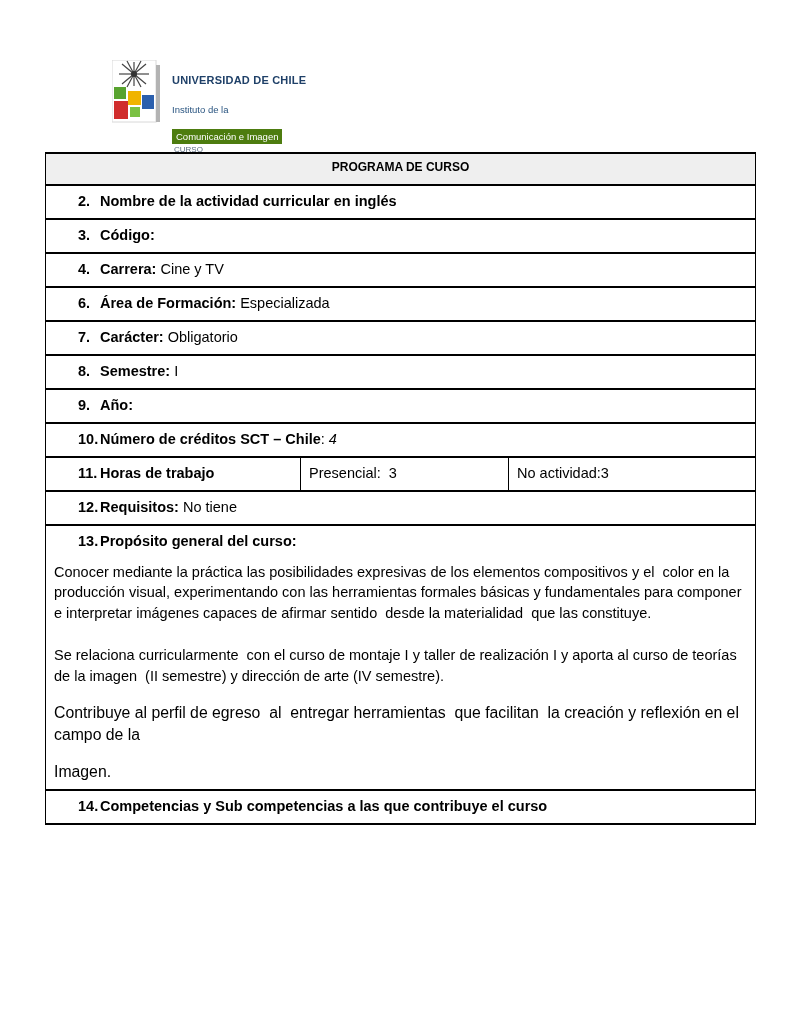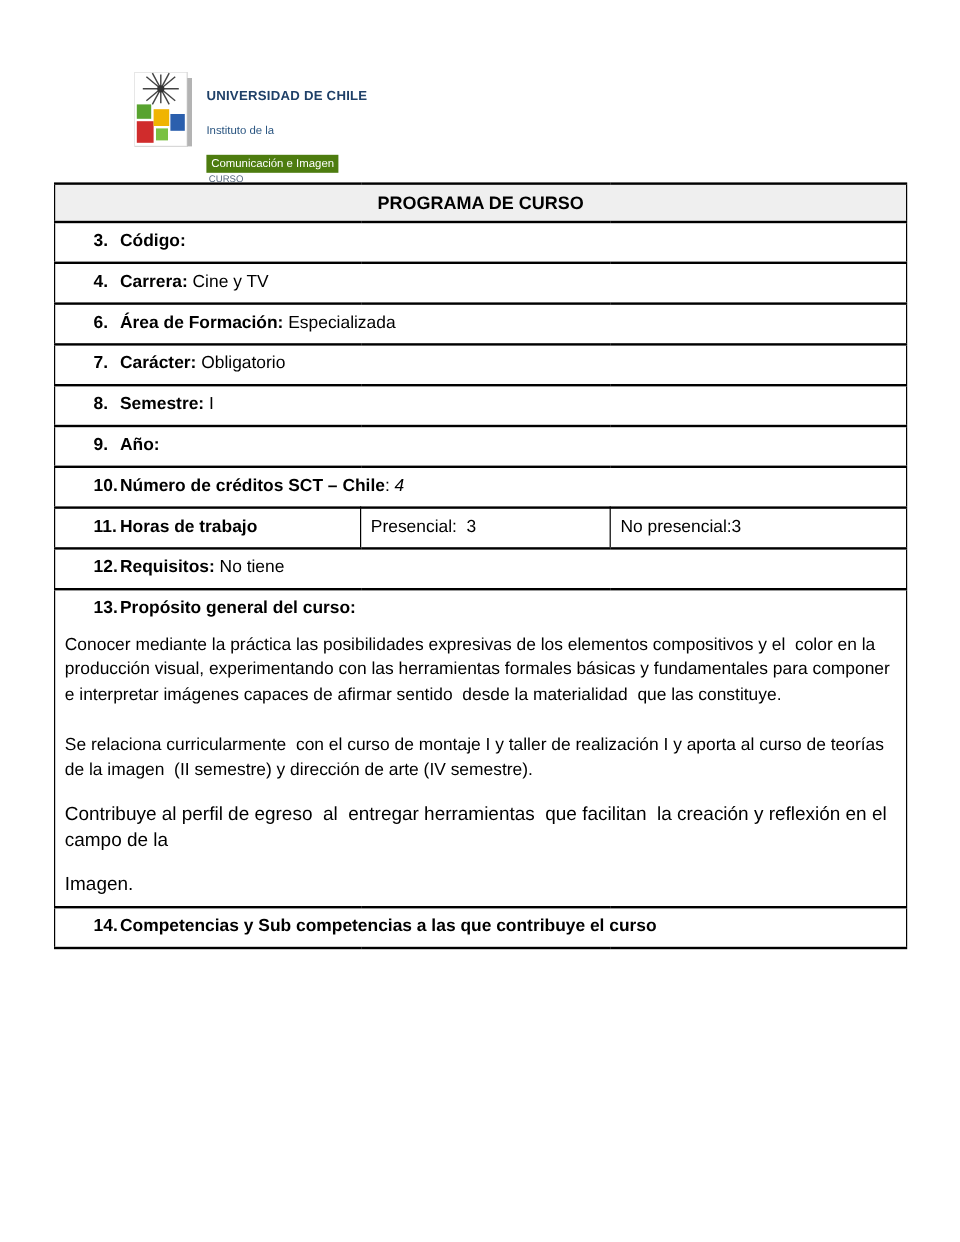--- a/index.html
+++ b/index.html
@@ -62,21 +62,21 @@
   }
   .r-header td { height: 32px; }
   .r-tall td   { height: 72px; }
   .r-std td    { height: 34px; }
   .r-five td   { height: 66px; }
   .r-13 td     { height: 216px; }
 
   .header-cell {
     text-align: center;
     font-weight: bold;
-    font-size: 15px;
+    font-size: 12px;
     background: #efefef;
     padding-top: 8px;
   }
   .num-row { padding-left: 24px; }
   .num { display: inline-block; width: 22px; font-weight: bold; }
   .lbl { font-weight: bold; }
   .val { font-weight: normal; }
   .italic { font-style: italic; }
   .sub-value { padding-left: 46px; margin-top: 14px; font-weight: normal; }
   .keep-sp { white-space: pre-wrap; }
@@ -128,20 +128,27 @@
       <col style="width:208px">
       <col style="width:247px">
     </colgroup>
     <tbody>
 
     <tr class="r-header">
       <td colspan="3" class="header-cell">PROGRAMA DE CURSO</td>
     </tr>
 
 
+    <tr class="r-std">
+      <td colspan="3">
+        <div class="num-row">
+          <span class="num">2.</span><span class="lbl">Nombre de la actividad curricular en inglés</span>
+        </div>
+      </td>
+    </tr>
 
     <tr class="r-std">
       <td colspan="3">
         <div class="num-row">
           <span class="num">3.</span><span class="lbl">Código:</span>
         </div>
       </td>
     </tr>
 
     <tr class="r-std">
@@ -193,21 +200,21 @@
       </td>
     </tr>
 
     <tr class="r-std">
       <td>
         <div class="num-row">
           <span class="num">11.</span><span class="lbl">Horas de trabajo</span>
         </div>
       </td>
       <td class="keep-sp">Presencial:  3</td>
-      <td class="keep-sp">No presencial:3</td>
+      <td class="keep-sp">No actividad:3</td>
     </tr>
 
     <tr class="r-std">
       <td colspan="3">
         <div class="num-row">
           <span class="num">12.</span><span class="lbl">Requisitos:</span><span class="val"> No tiene</span>
         </div>
       </td>
     </tr>
 

